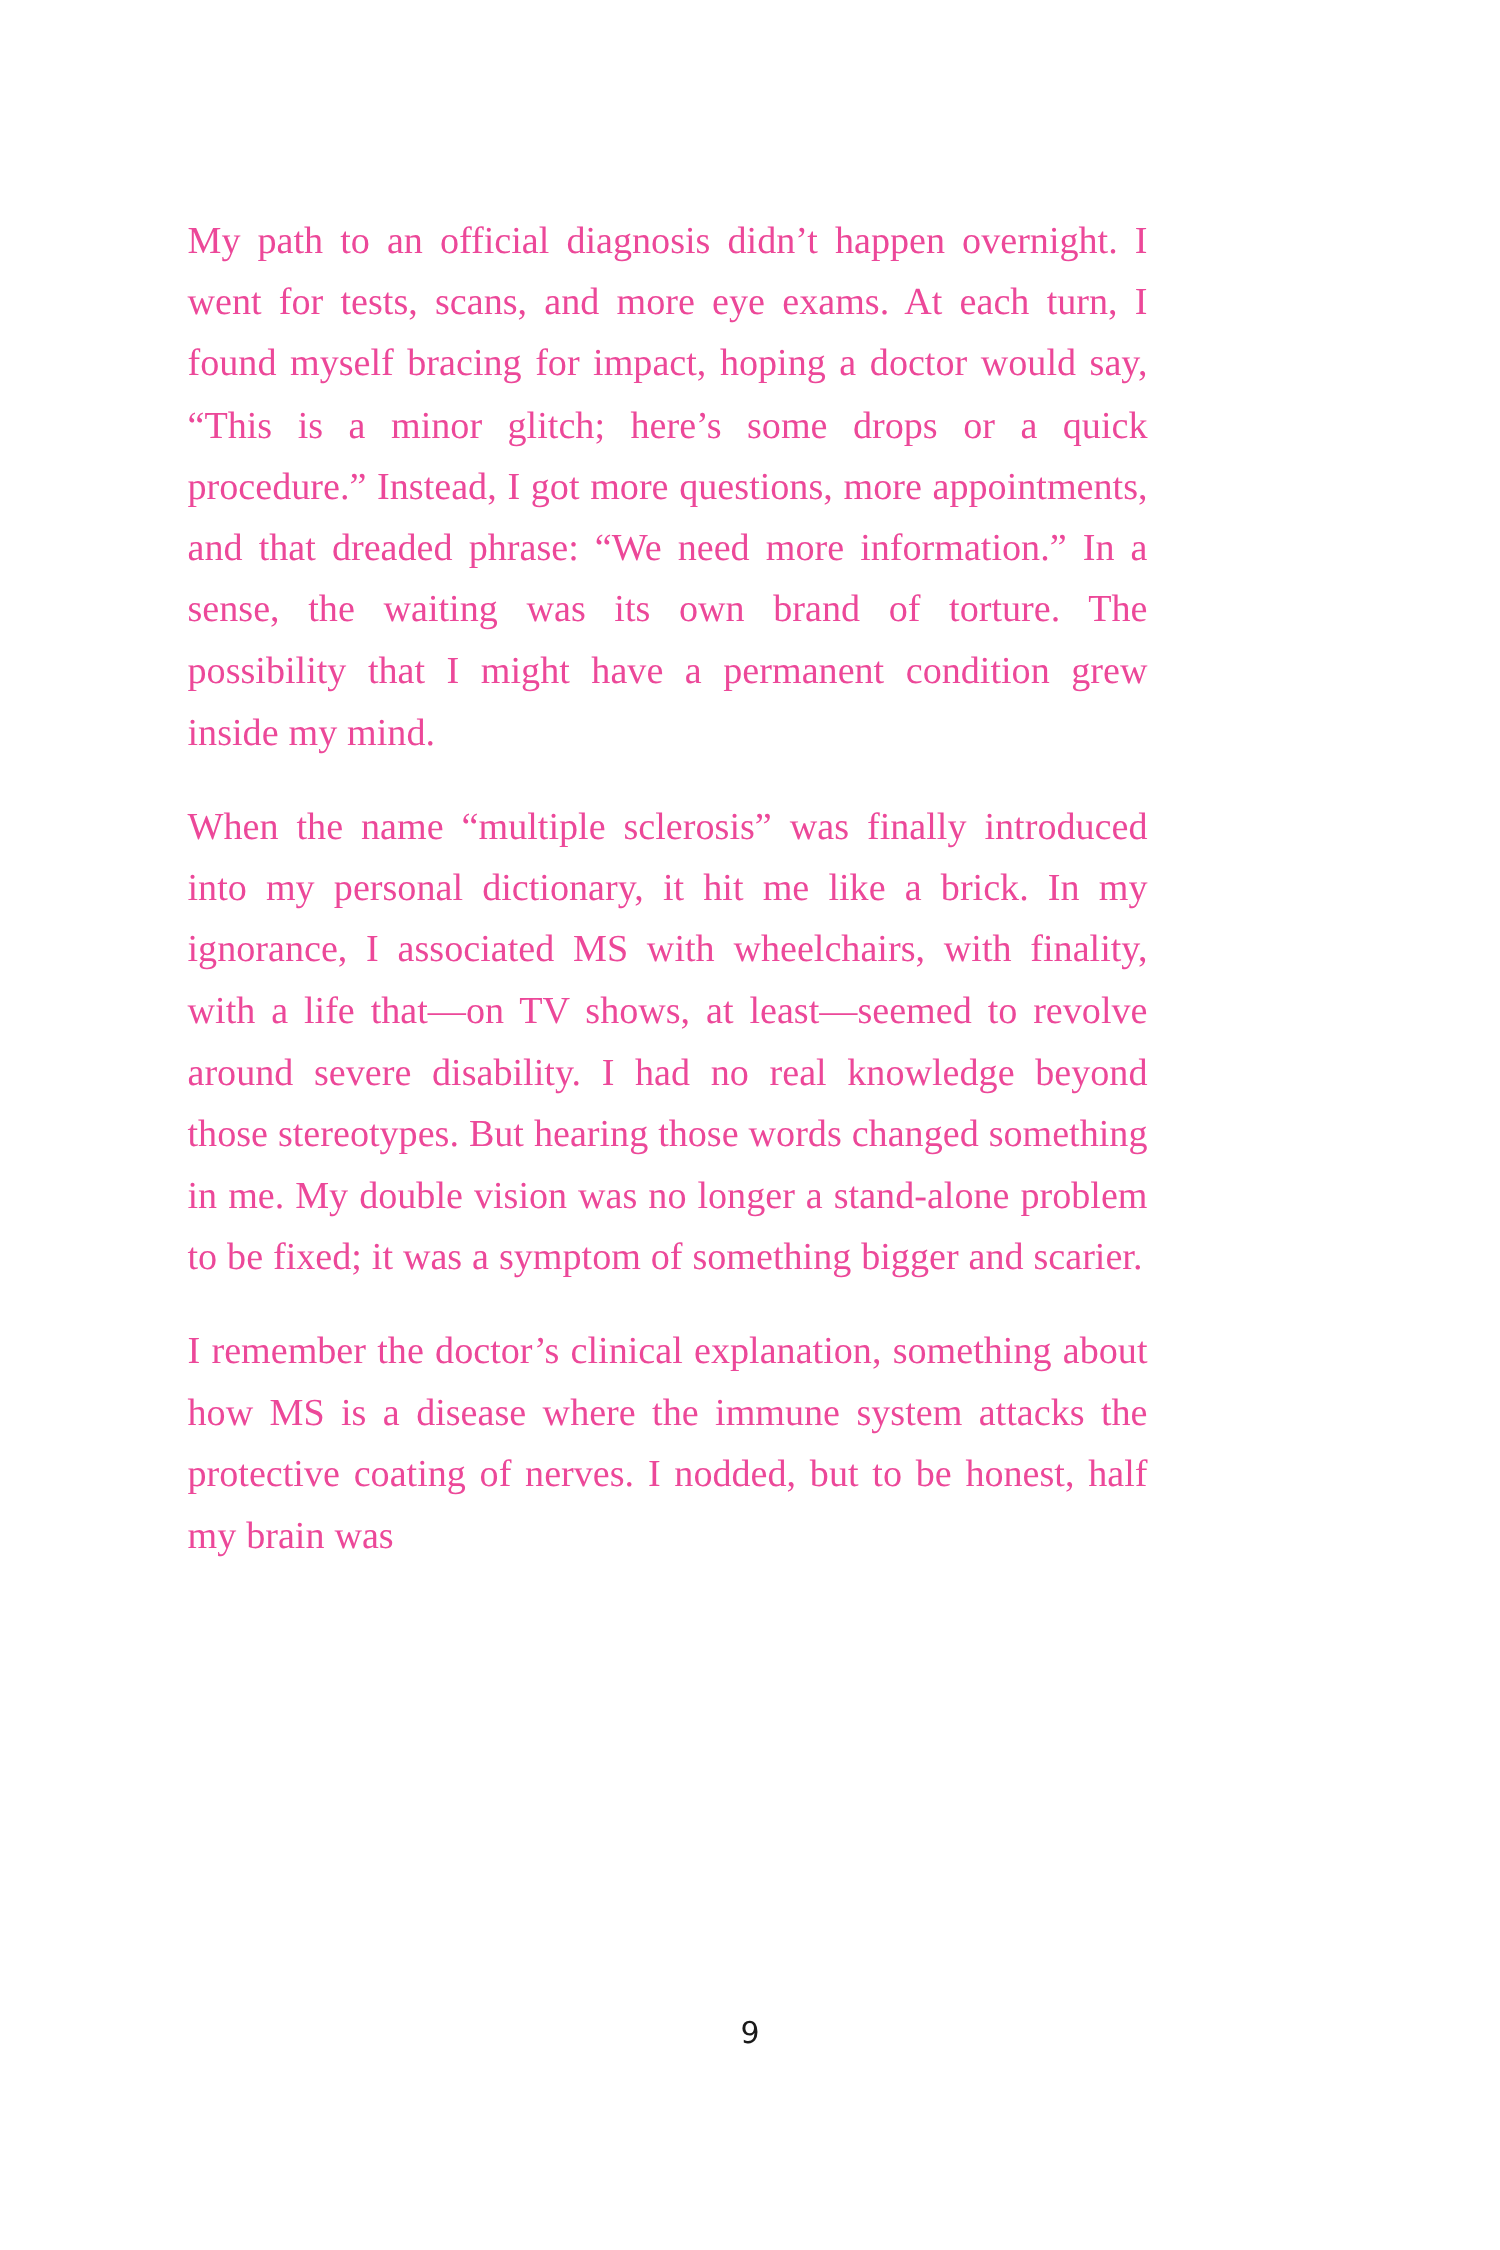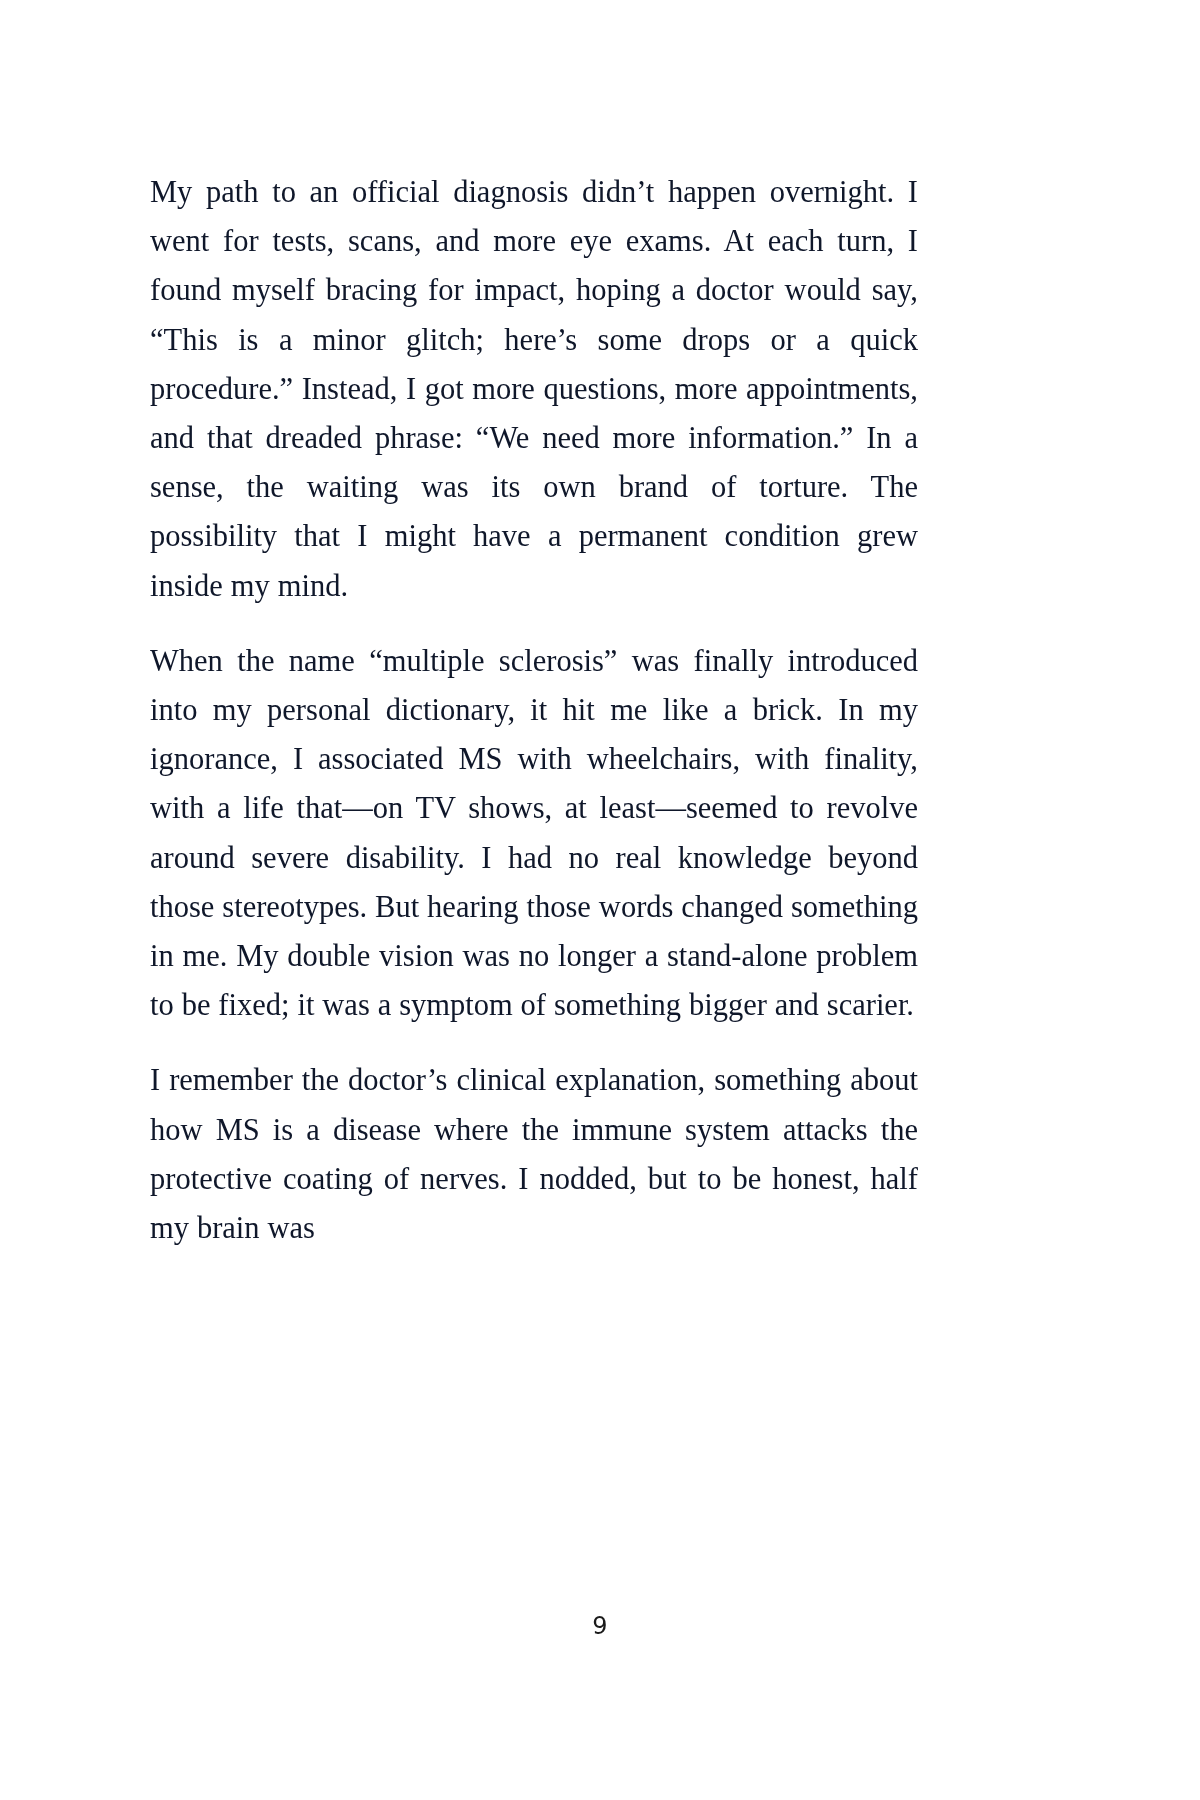--- a/index.html
+++ b/index.html
@@ -18,21 +18,21 @@
   .text-column {
     position: absolute;
     left: 150px;
     top: 168px;
     width: 768px;
   }
   .para {
     font-family: "Liberation Serif", "DejaVu Serif", serif;
     font-size: 30.5px;
     line-height: 49.2px;
-    color: #0f172a;
+    color: #ec4899;
     text-align: justify;
     text-justify: inter-word;
     margin: 0 0 26px 0;
     -webkit-hyphens: none;
     hyphens: none;
     word-spacing: 0.01em;
   }
   .para:last-child {
     margin-bottom: 0;
   }

